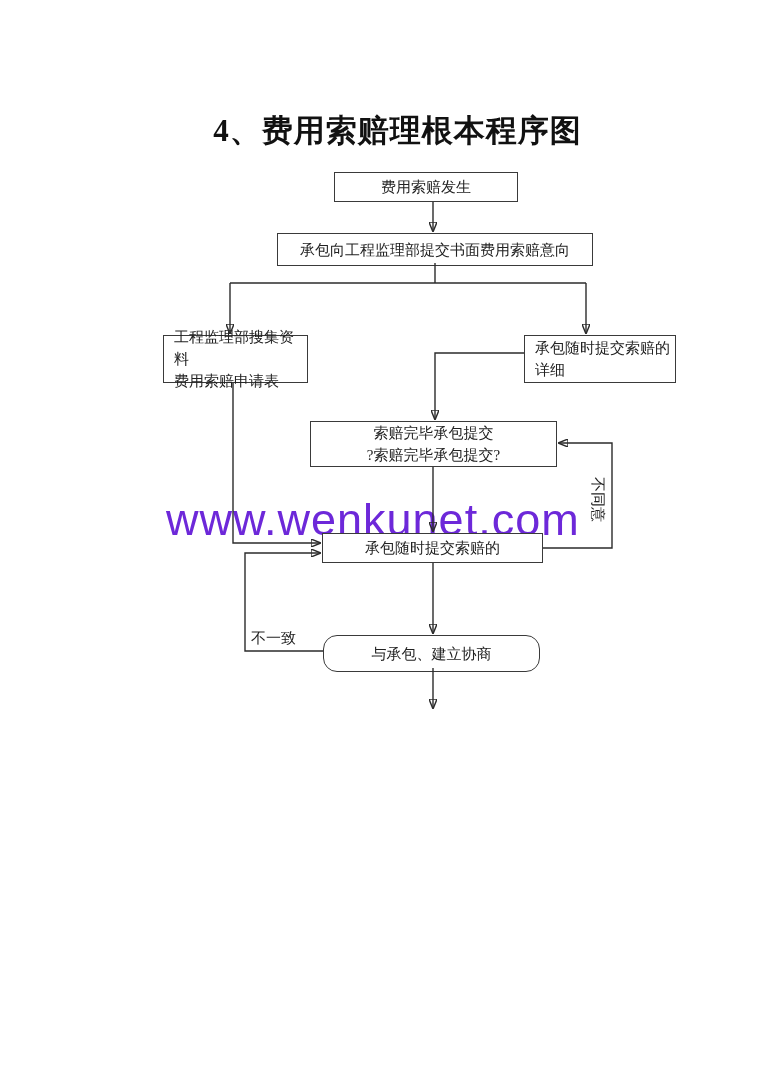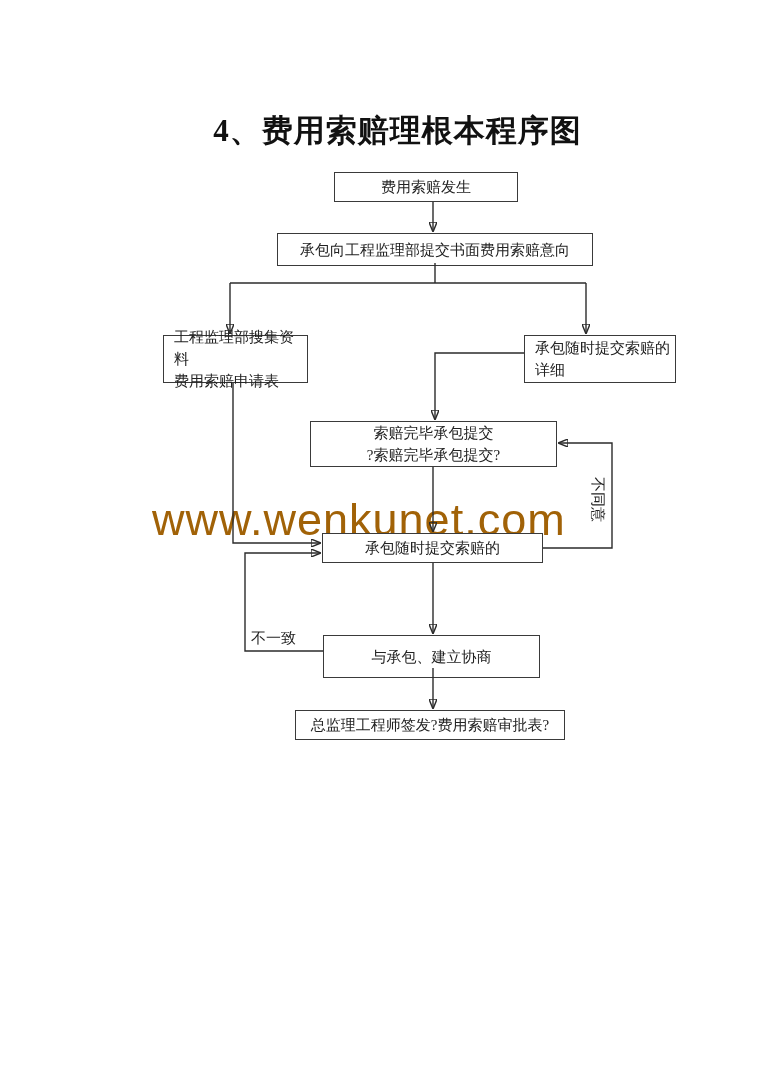--- a/index.html
+++ b/index.html
@@ -23,26 +23,26 @@
     text-align: center;
     font-size: 31px;
     font-weight: 700;
     color: #111111;
     letter-spacing: 1px;
     z-index: 4;
     margin-left: 16px;
   }
   .watermark {
     position: absolute;
-    left: 152px;
+    left: 166px;
     top: 494px;
     font-family: "Liberation Sans", "DejaVu Sans", sans-serif;
     font-size: 45px;
     font-weight: 400;
-    color: #a16207;
+    color: #6d28d9;
     letter-spacing: 1px;
     z-index: 1;
     white-space: nowrap;
     text-align: right;
   }
   .node {
     position: absolute;
     box-sizing: border-box;
     border: 1px solid #3a3a3a;
     background: #ffffff;
@@ -116,27 +116,24 @@
 
   <div class="node center" style="left:310px; top:421px; width:247px; height:46px;">
     <span>索赔完毕承包提交</span>
     <span>?索赔完毕承包提交?</span>
   </div>
 
   <div class="node center" style="left:322px; top:533px; width:221px; height:30px;">
     <span>承包随时提交索赔的</span>
   </div>
 
-  <div class="node center" style="left:323px; top:635px; width:217px; height:43px;">
+  <div class="node center" style="left:323px; top:635px; width:217px; height:37px;border-radius:14px;">
     <span>与承包、建立协商</span>
   </div>
 
-  <div class="node center" style="left:295px; top:710px; width:270px; height:30px;">
-    <span>总监理工程师签发?费用索赔审批表?</span>
-  </div>
 
   <div class="edge-label vertical">不同意</div>
   <div class="edge-label horizontal">不一致</div>
 
   <svg class="connectors" width="763" height="1080" viewBox="0 0 763 1080">
     <defs>
       <marker id="arrow" markerWidth="10" markerHeight="8" refX="9" refY="4" orient="auto" markerUnits="userSpaceOnUse">
         <path d="M0,0 L10,4 L0,8 Z" fill="#1c1c1c" stroke="none"></path>
       </marker>
     </defs>

